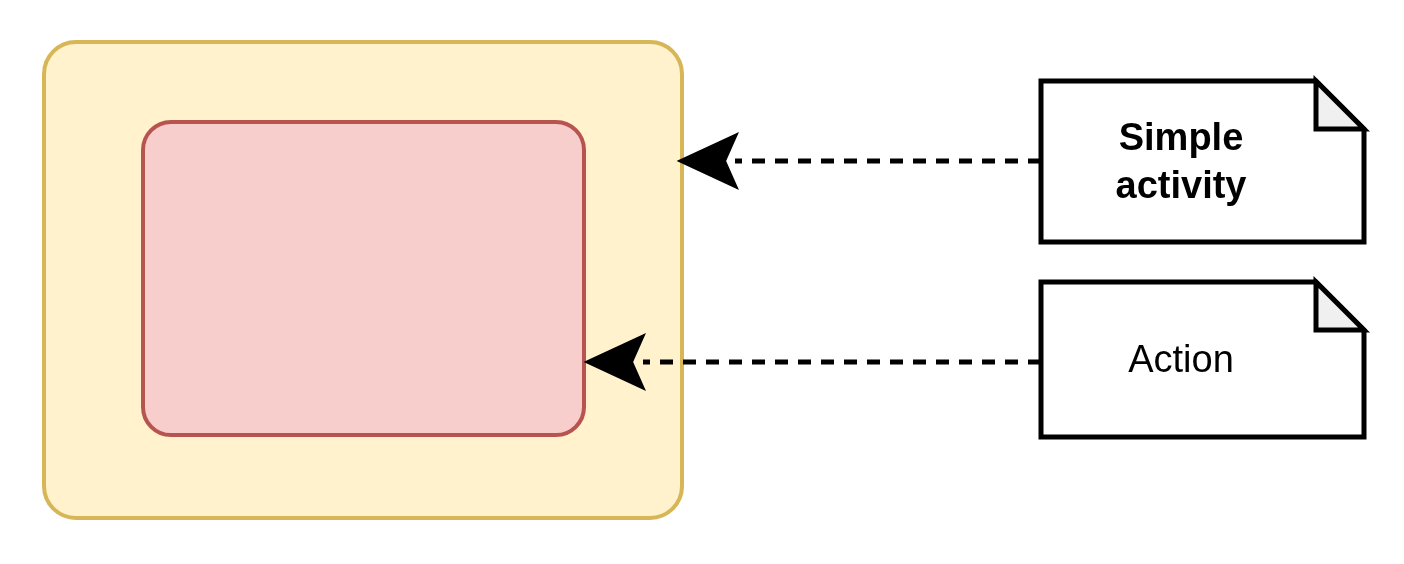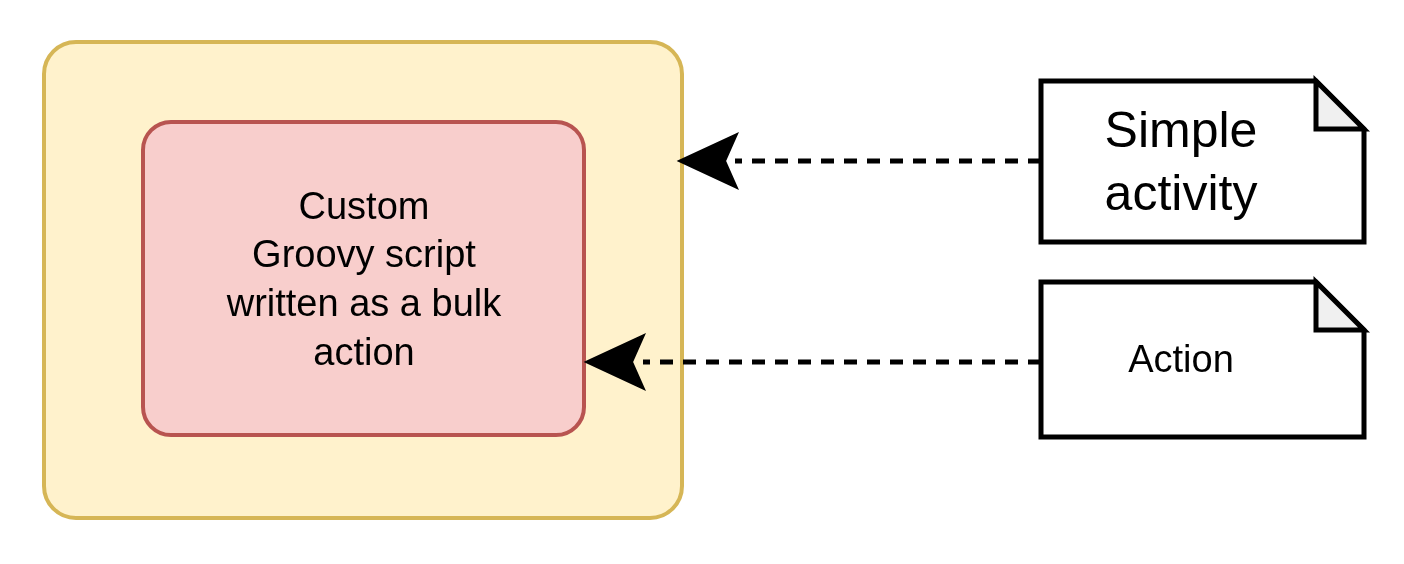--- a/index.html
+++ b/index.html
@@ -41,22 +41,23 @@
     width: 418px;
     height: 298px;
     font-size: 38px;
     line-height: 1.28;
   }
   #note-simple-activity-label {
     left: 1045px;
     top: 85px;
     width: 272px;
     height: 153px;
-    font-size: 50px;
+    font-size: 38px;
     line-height: 1.26;
+    font-weight: bold;
   }
   #note-action-label {
     left: 1045px;
     top: 286px;
     width: 272px;
     height: 147px;
     font-size: 38px;
     line-height: 1.26;
   }
 </style>
@@ -86,23 +87,19 @@
       <path d="M 679 161 L 737 134 L 725 161 L 737 188 Z" fill="#000000" stroke="#000000" stroke-width="2" stroke-linejoin="miter"></path>
     </g>
 
     <g>
       <line x1="1041" y1="362" x2="643" y2="362" stroke="#000000" stroke-width="5" stroke-dasharray="13 10"></line>
       <path d="M 586 362 L 644 335 L 632 362 L 644 389 Z" fill="#000000" stroke="#000000" stroke-width="2" stroke-linejoin="miter"></path>
     </g>
 
   </svg>
 
-  <div class="shape-label" id="script-box-label">Custom
-Groovy script
-written as a bulk
-action</div>
 
   <div class="shape-label" id="note-simple-activity-label">Simple
 activity</div>
 
   <div class="shape-label" id="note-action-label">Action</div>
 
 </div>
 
 </body></html>

